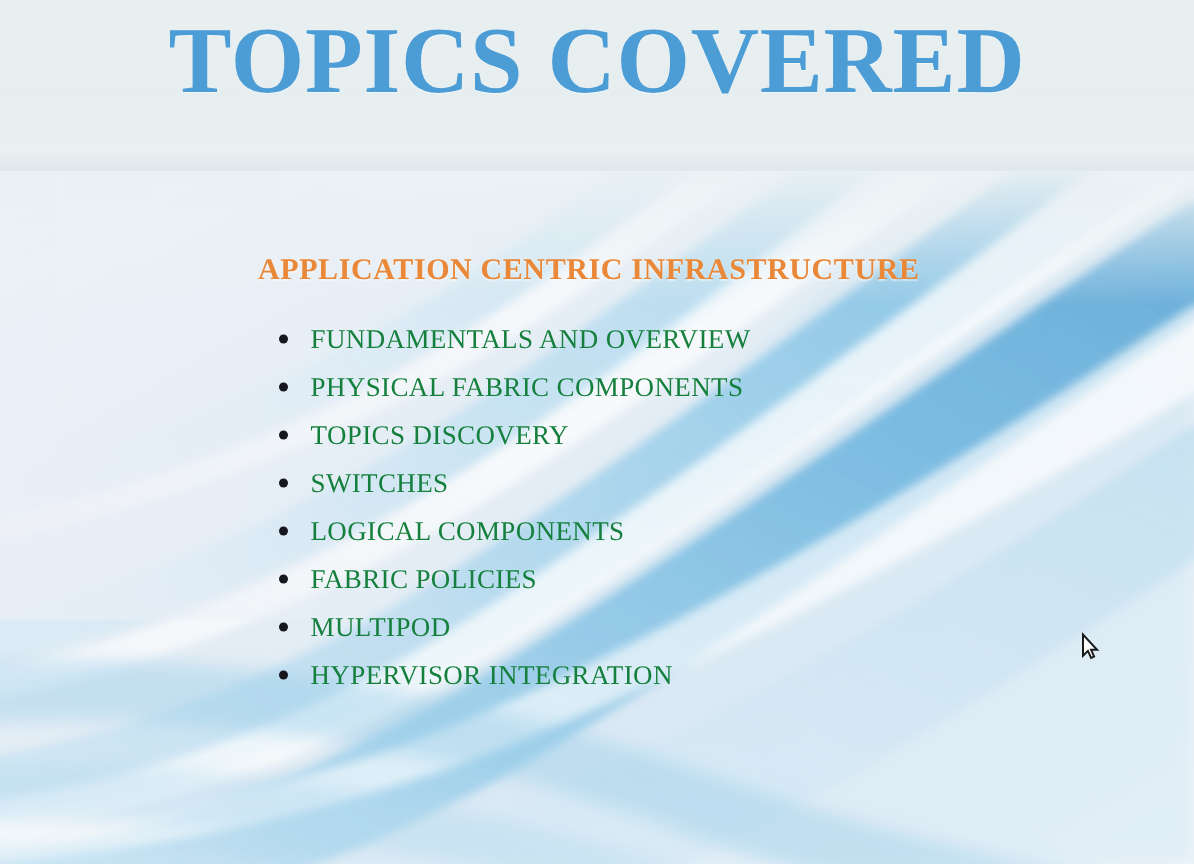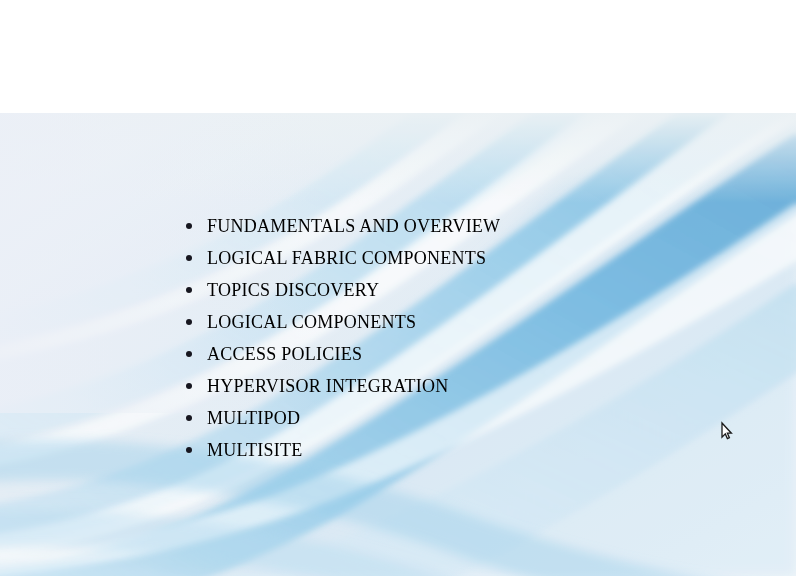--- a/index.html
+++ b/index.html
@@ -97,21 +97,21 @@
   }
   #topic-list li {
     position: relative;
     height: 32px;
     line-height: 32px;
     padding-left: 21px;
     font-family: "Liberation Serif", "DejaVu Serif", serif;
     font-size: 18px;
     font-weight: normal;
     letter-spacing: 0.25px;
-    color: #000000;
+    color: #15803d;
     white-space: nowrap;
   }
   #topic-list li::before {
     content: "";
     position: absolute;
     left: 0;
     top: 13px;
     width: 6px;
     height: 6px;
     border-radius: 50%;
@@ -248,33 +248,37 @@
       </g>
 
       <rect x="0" y="0" width="796" height="90" fill="url(#topFade)" opacity="0.95"></rect>
 
       <rect x="0" y="0" width="330" height="300" fill="url(#leftFade)" opacity="0.9"></rect>
 
       <rect x="0" y="0" width="796" height="463" fill="#ffffff" opacity="0.10"></rect>
     </svg>
   </div>
 
+  <div id="header-band">
+    <div id="slide-title">TOPICS COVERED</div>
+  </div>
 
   <div id="content">
 
+    <div id="section-heading">APPLICATION CENTRIC INFRASTRUCTURE</div>
 
     <ul id="topic-list">
       <li><span>FUNDAMENTALS AND OVERVIEW</span></li>
-      <li><span>LOGICAL FABRIC COMPONENTS</span></li>
+      <li><span>PHYSICAL FABRIC COMPONENTS</span></li>
       <li><span>TOPICS DISCOVERY</span></li>
+      <li><span>SWITCHES</span></li>
       <li><span>LOGICAL COMPONENTS</span></li>
-      <li><span>ACCESS POLICIES</span></li>
+      <li><span>FABRIC POLICIES</span></li>
+      <li><span>MULTIPOD</span></li>
       <li><span>HYPERVISOR INTEGRATION</span></li>
-      <li><span>MULTIPOD</span></li>
-      <li><span>MULTISITE</span></li>
     </ul>
 
   </div>
 
   <svg id="mouse-cursor" viewBox="0 0 14 20">
     <path d="M 3,2 L 3,16.2 L 6.3,12.9 L 8.4,17.6 L 10.4,16.7 L 8.4,12.2 L 12.4,12.2 Z" fill="#ffffff" stroke="#1a1a1a" stroke-width="1.3" stroke-linejoin="miter"></path>
   </svg>
 
 </div>
 

